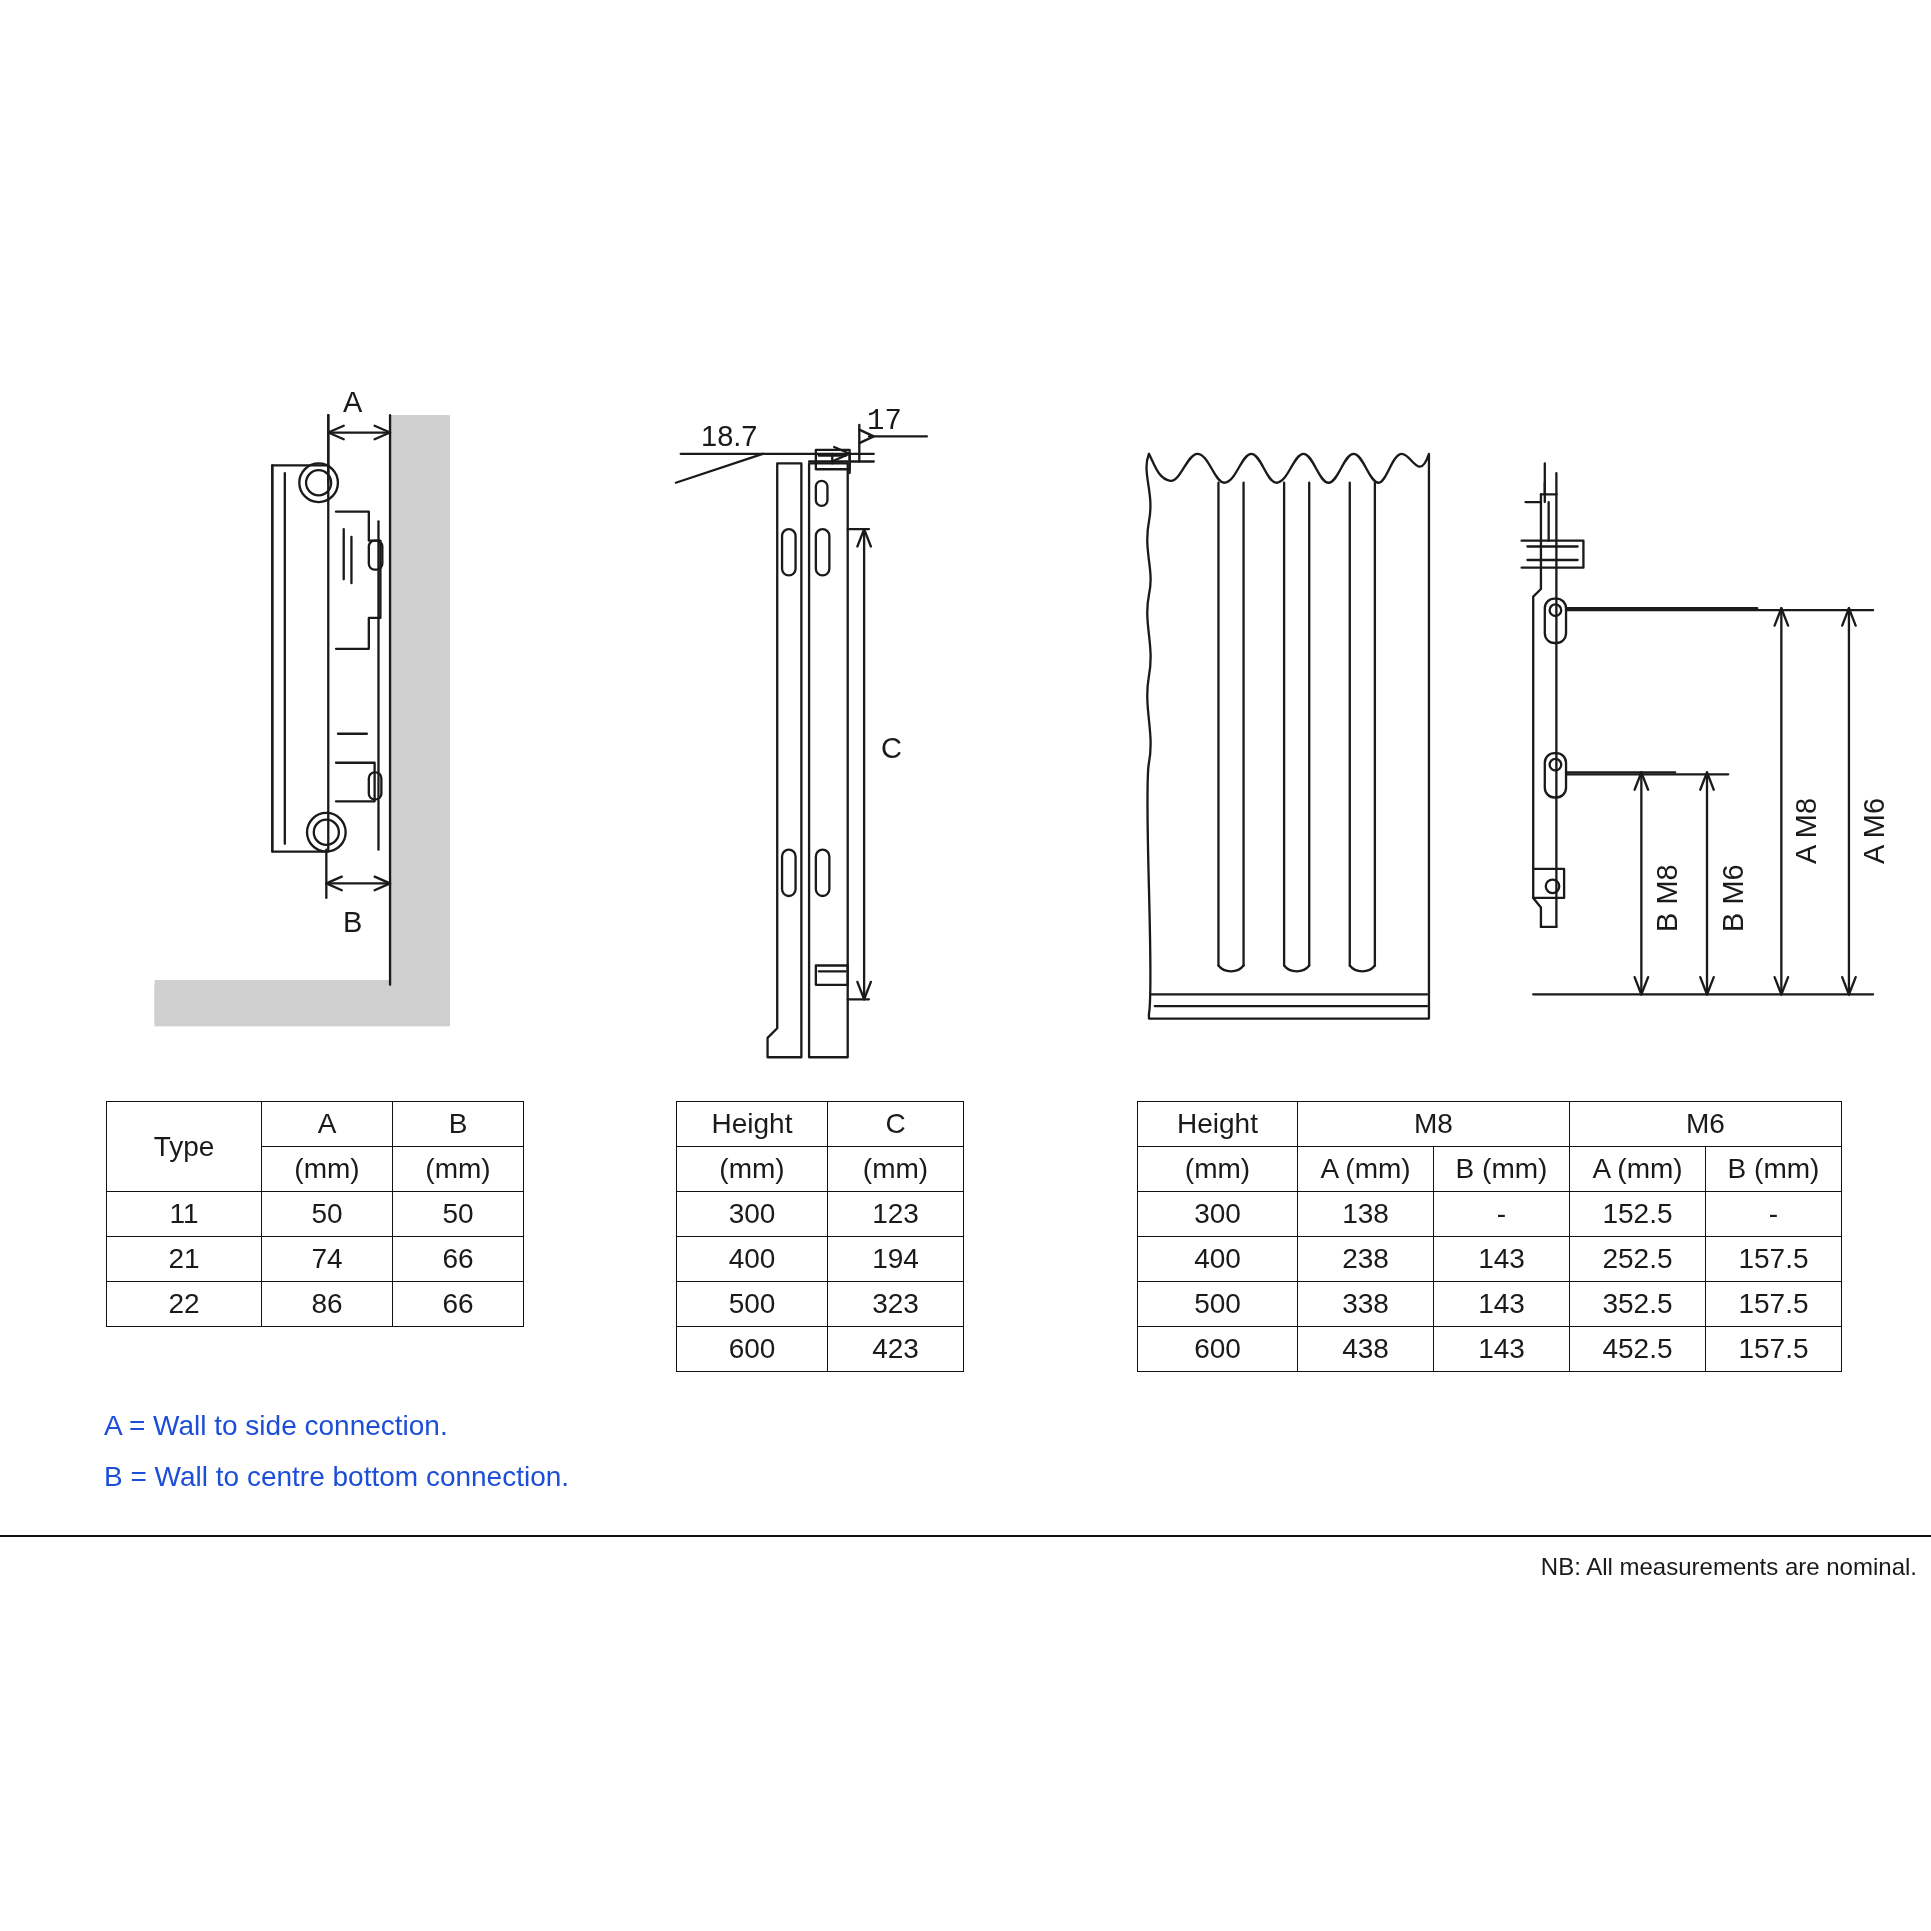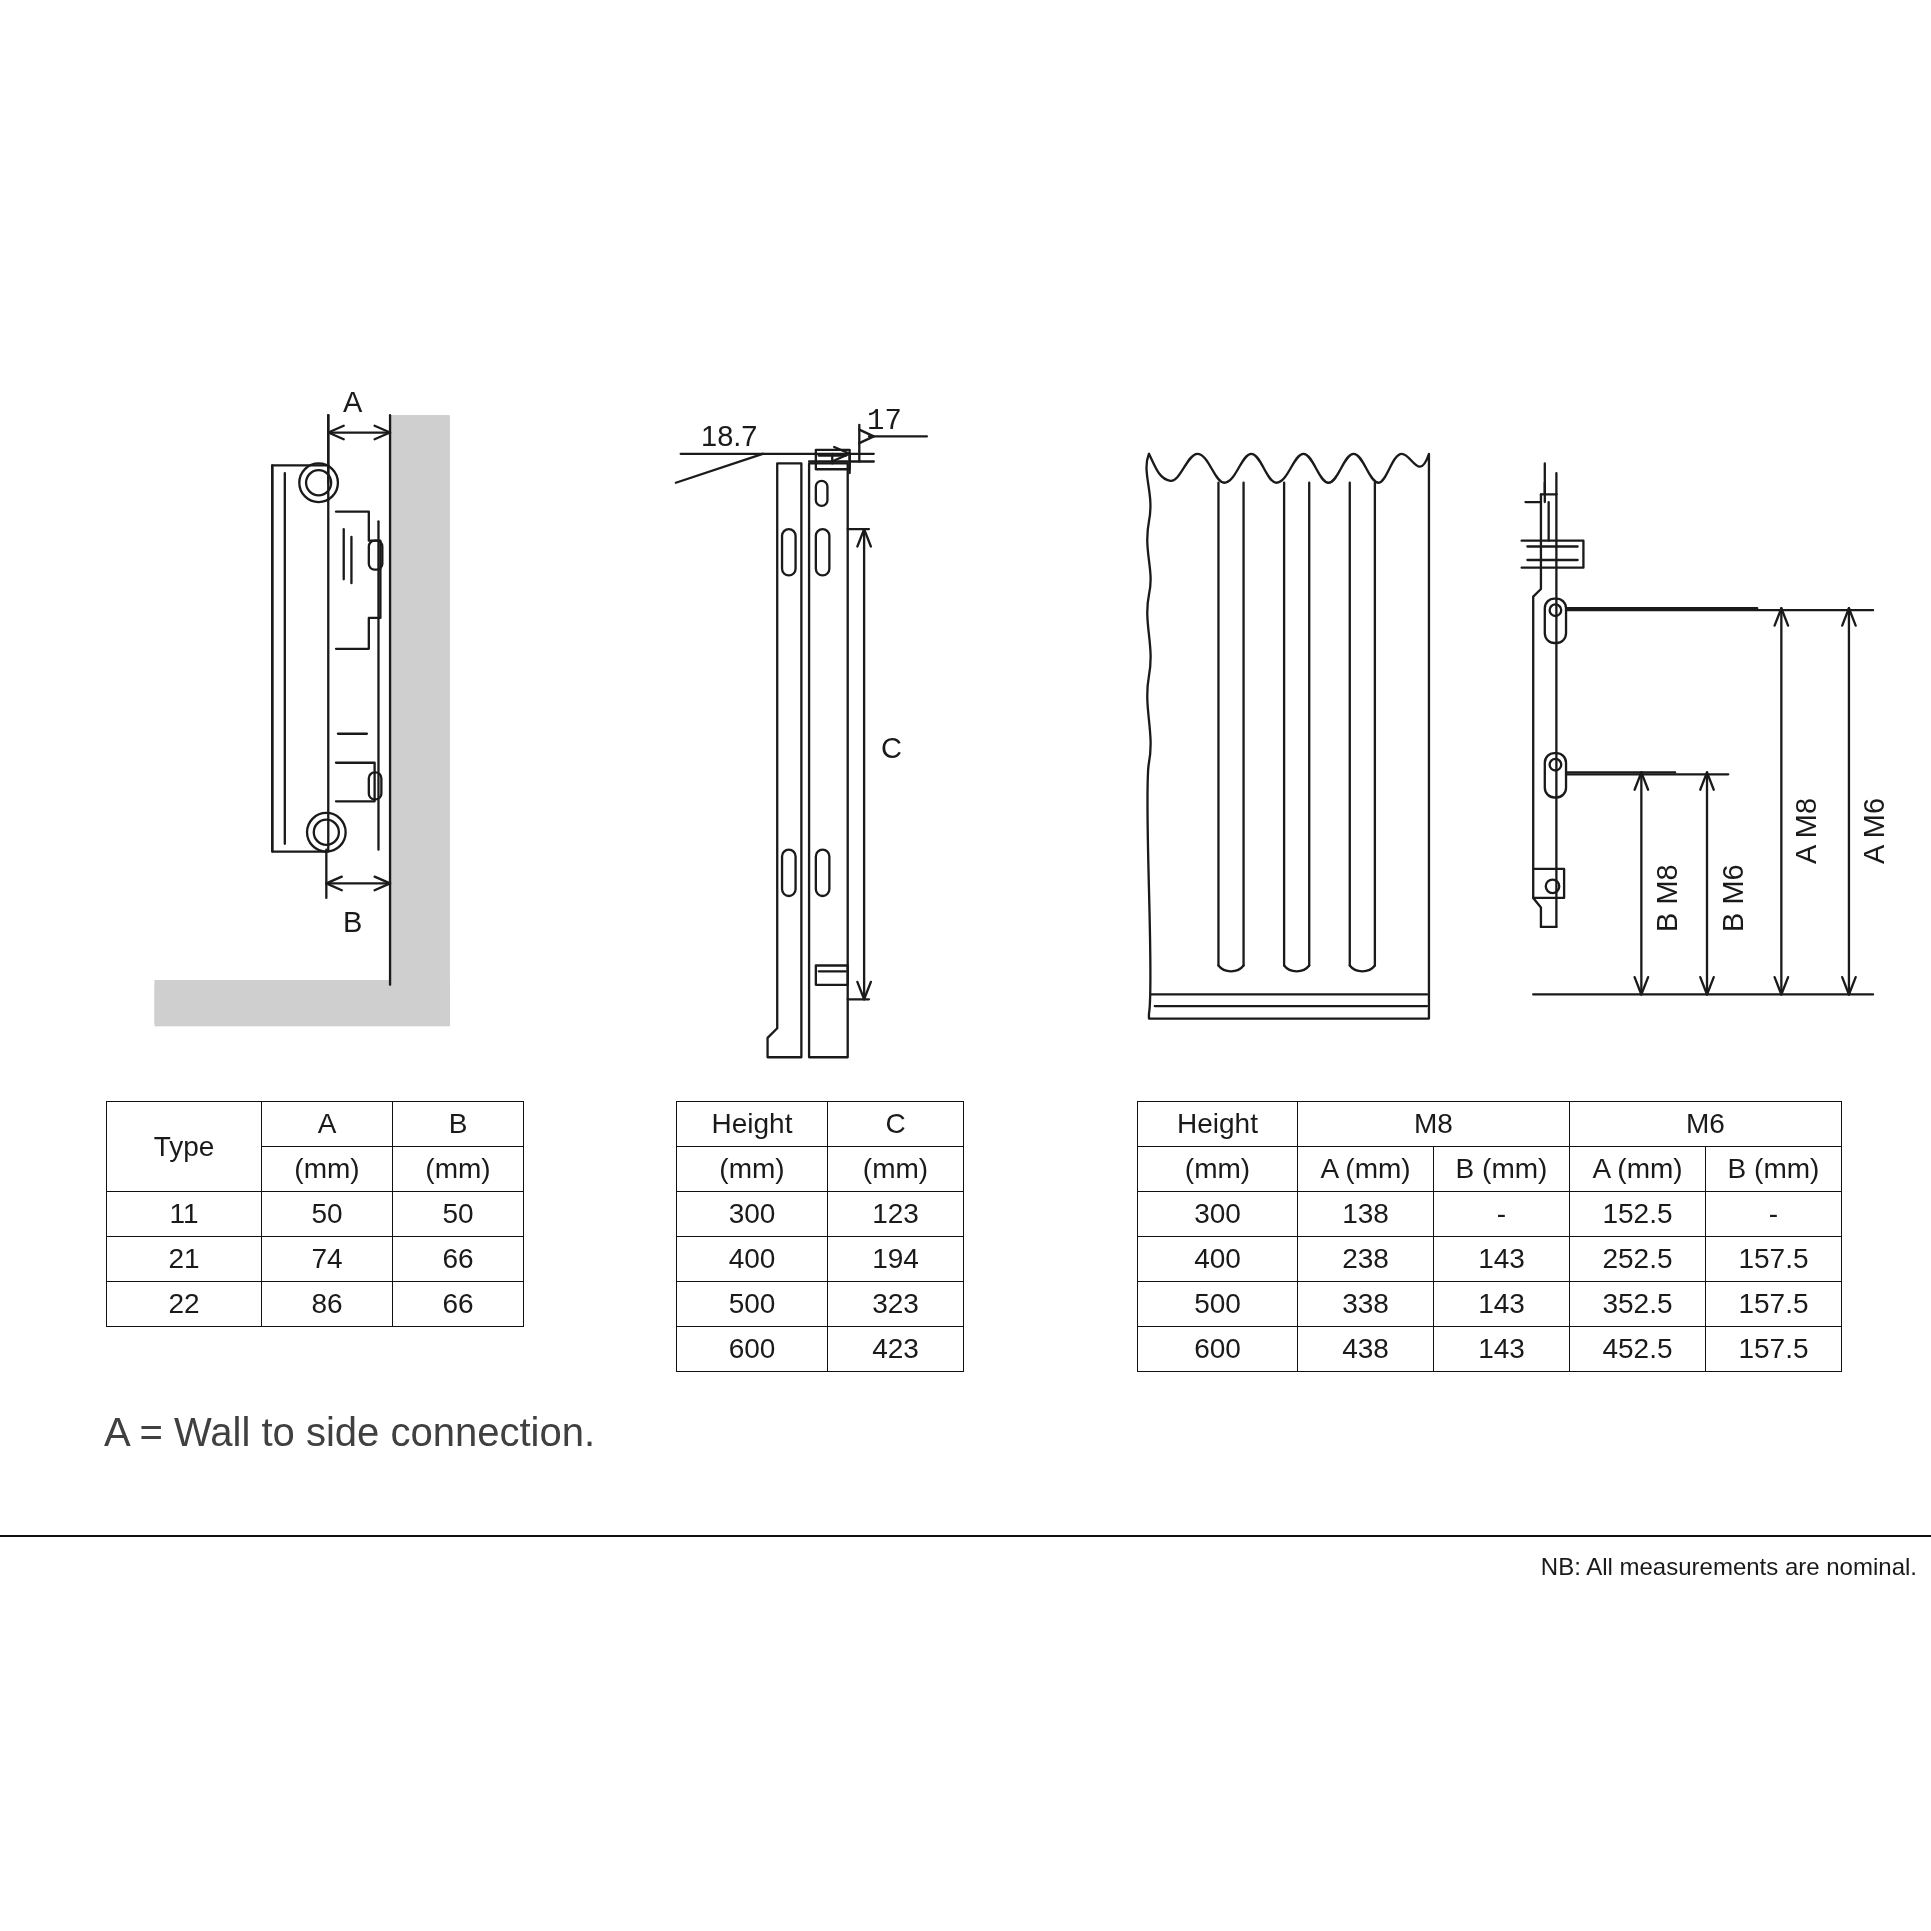--- a/index.html
+++ b/index.html
@@ -31,21 +31,21 @@
   .tbl-type{left:106px;top:1101px;}
   .tbl-type td{width:130px;}
   .tbl-type .c0{width:154px;}
   .tbl-c{left:676px;top:1101px;}
   .tbl-c td{width:135px;}
   .tbl-c .c0{width:150px;}
   .tbl-m{left:1137px;top:1101px;}
   .tbl-m td{width:135px;}
   .tbl-m .c0{width:159px;}
 
-  .legend{position:absolute;left:104px;font-size:40px;color:#404040;}
+  .legend{position:absolute;left:104px;font-size:28px;color:#1d4ed8;}
   .legend.l1{top:1410px;}
   .legend.l2{top:1461px;}
 
   .footrule{position:absolute;left:0;top:1535px;width:1931px;height:1.9px;background:#111;}
   .footnote{position:absolute;right:14px;top:1553px;font-size:24px;color:#1a1a1a;}
 
   svg{position:absolute;left:0;top:0;}
 </style>
 </head>
 <body>
@@ -316,18 +316,19 @@
         <td>600</td>
         <td>438</td>
         <td>143</td>
         <td>452.5</td>
         <td>157.5</td>
       </tr>
     </tbody>
   </table>
 
   <div class="legend l1">A = Wall to side connection.</div>
+  <div class="legend l2">B = Wall to centre bottom connection.</div>
 
   <div class="footrule"></div>
   <div class="footnote">NB: All measurements are nominal.</div>
 
 </div>
 
 
 </body></html>

